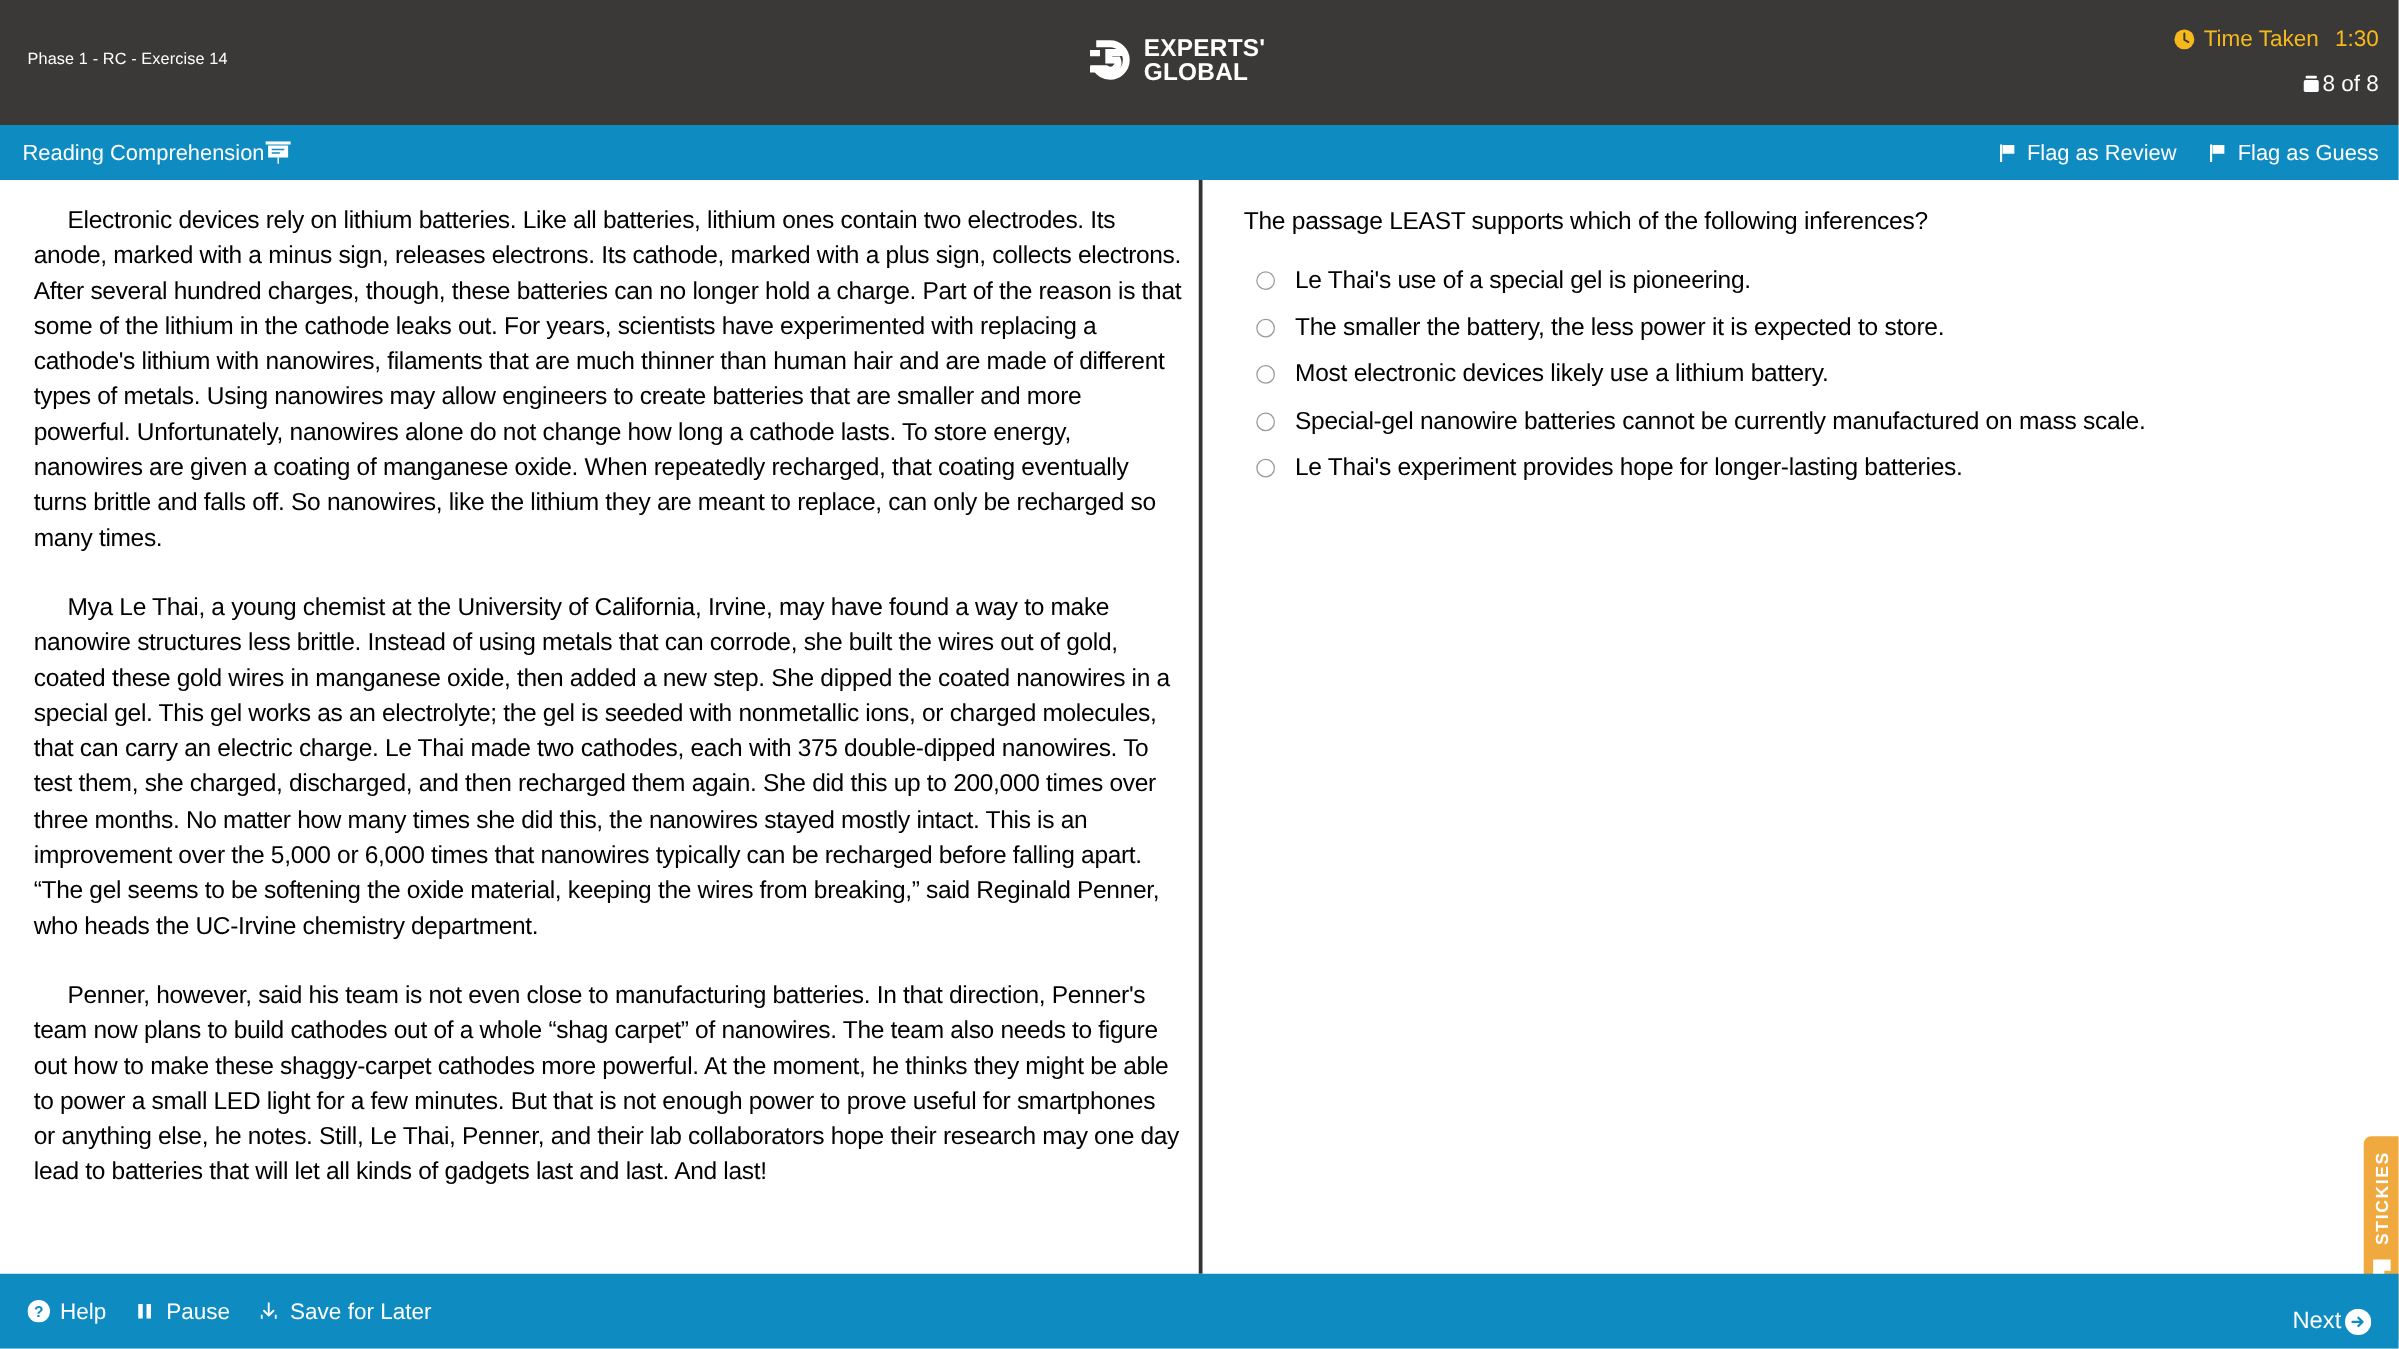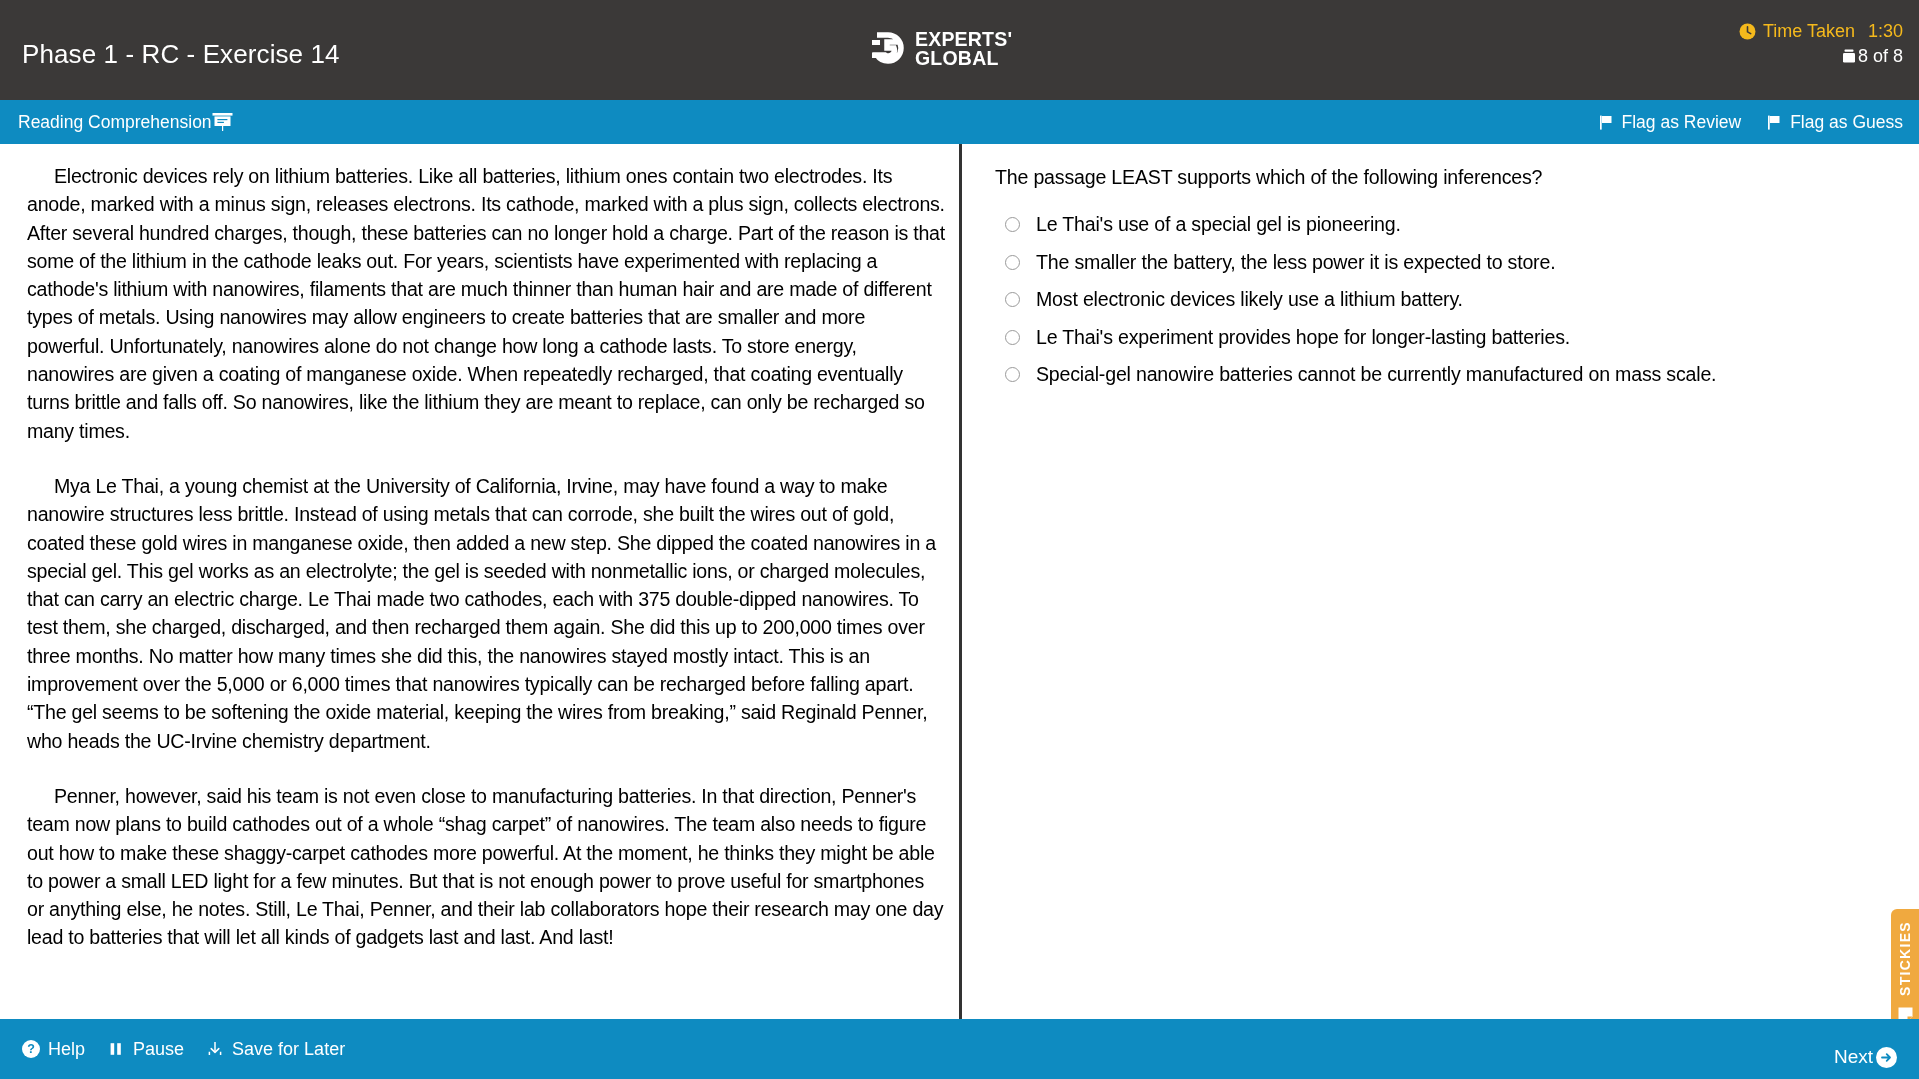--- a/index.html
+++ b/index.html
@@ -22,21 +22,21 @@
   .topbar {
     position: absolute;
     top: 0; left: 0;
     width: 1919px; height: 100px;
     background: #3b3938;
   }
   .exercise-title {
     position: absolute;
     left: 22px; top: 39px;
     color: #ffffff;
-    font-size: 26px;
+    font-size: 13px;
     letter-spacing: .1px;
     white-space: nowrap;
     text-align: right;
   }
   .logo-wrap {
     position: absolute;
     left: 872px; top: 30px;
     display: flex;
     align-items: center;
     gap: 9px;
@@ -68,21 +68,21 @@
     height: 22px;
   }
   .clock-icon { width: 17px; height: 17px; display: block; }
   .timer-label { color: #f5b91c; font-size: 18px; }
   .timer-value { color: #f5b91c; font-size: 18px; margin-left: 6px; }
   .count-row {
     display: flex;
     align-items: center;
     justify-content: flex-end;
     gap: 1px;
-    margin-top: 3px;
+    margin-top: 14px;
     height: 22px;
   }
   .stack-icon { width: 16px; height: 16px; display: block; }
   .count-value { color: #ffffff; font-size: 18px; }
 
   
   .sectionbar {
     position: absolute;
     top: 100px; left: 0;
     width: 1919px; height: 44px;
@@ -349,25 +349,25 @@
         <li class="option-row">
           <span class="radio"></span>
           <span class="option-text">The smaller the battery, the less power it is expected to store.</span>
         </li>
         <li class="option-row">
           <span class="radio"></span>
           <span class="option-text">Most electronic devices likely use a lithium battery.</span>
         </li>
         <li class="option-row">
           <span class="radio"></span>
-          <span class="option-text">Le Thai's experiment provides hope for longer-lasting batteries.</span>
+          <span class="option-text">Special-gel nanowire batteries cannot be currently manufactured on mass scale.</span>
         </li>
         <li class="option-row">
           <span class="radio"></span>
-          <span class="option-text">Special-gel nanowire batteries cannot be currently manufactured on mass scale.</span>
+          <span class="option-text">Le Thai's experiment provides hope for longer-lasting batteries.</span>
         </li>
       </ul>
     </div>
 
     <div class="stickies">
       <span class="stickies-label">STICKIES</span>
       <svg class="stickies-icon" viewBox="0 0 17 17">
         <path d="M1.5 1.5 L15.5 1.5 L15.5 10.5 L10.5 15.5 L1.5 15.5 Z" fill="#ffffff"></path>
         <path d="M10.5 15.5 L10.5 10.5 L15.5 10.5 Z" fill="#f0a93f"></path>
       </svg>

